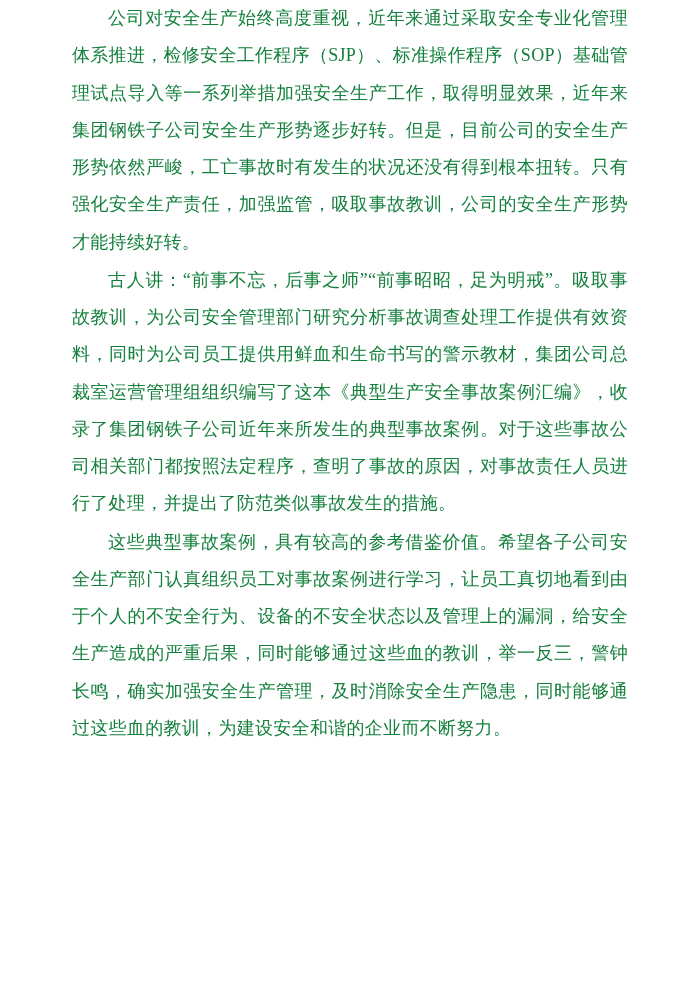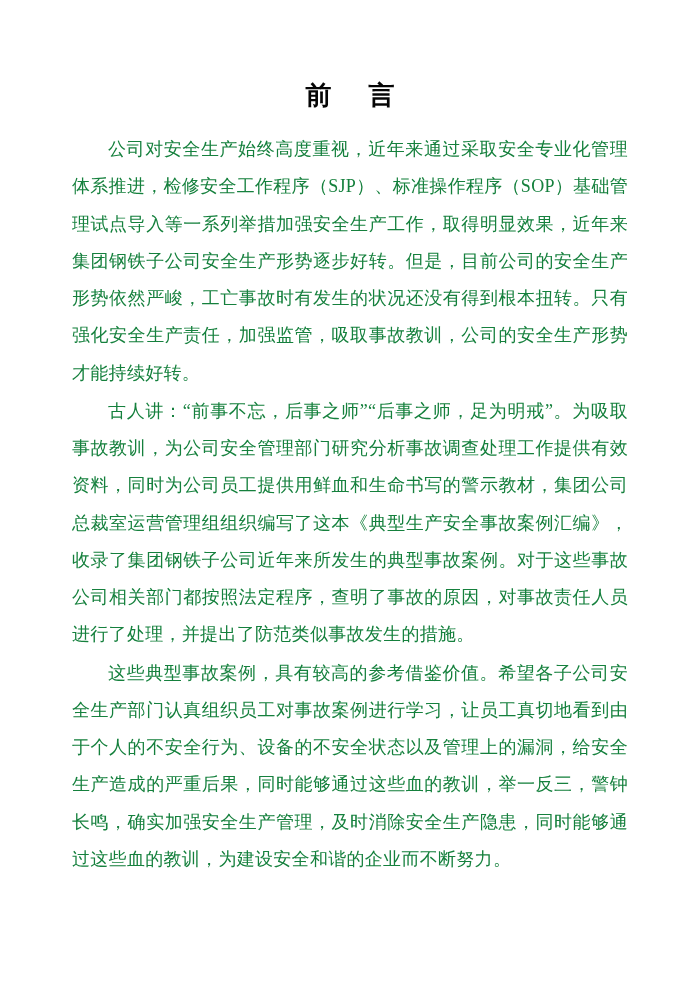--- a/index.html
+++ b/index.html
@@ -46,19 +46,18 @@
     color: #15803d;
   }
   .body-text p:last-child {
     margin-bottom: 0;
   }
 </style>
 </head>
 <body>
 
 <div class="page">
-  <h1 class="doc-title">前 言</h1>
   <div class="body-text">
     <p>公司对安全生产始终高度重视，近年来通过采取安全专业化管理体系推进，检修安全工作程序（SJP）、标准操作程序（SOP）基础管理试点导入等一系列举措加强安全生产工作，取得明显效果，近年来集团钢铁子公司安全生产形势逐步好转。但是，目前公司的安全生产形势依然严峻，工亡事故时有发生的状况还没有得到根本扭转。只有强化安全生产责任，加强监管，吸取事故教训，公司的安全生产形势才能持续好转。</p>
-    <p>古人讲：“前事不忘，后事之师”“后事之师，足为明戒”。为吸取事故教训，为公司安全管理部门研究分析事故调查处理工作提供有效资料，同时为公司员工提供用鲜血和生命书写的警示教材，集团公司总裁室运营管理组组织编写了这本《典型生产安全事故案例汇编》，收录了集团钢铁子公司近年来所发生的典型事故案例。对于这些事故公司相关部门都按照法定程序，查明了事故的原因，对事故责任人员进行了处理，并提出了防范类似事故发生的措施。</p>
+    <p>古人讲：“前事不忘，后事之师”“前事昭昭，足为明戒”。吸取事故教训，为公司安全管理部门研究分析事故调查处理工作提供有效资料，同时为公司员工提供用鲜血和生命书写的警示教材，集团公司总裁室运营管理组组织编写了这本《典型生产安全事故案例汇编》，收录了集团钢铁子公司近年来所发生的典型事故案例。对于这些事故公司相关部门都按照法定程序，查明了事故的原因，对事故责任人员进行了处理，并提出了防范类似事故发生的措施。</p>
     <p>这些典型事故案例，具有较高的参考借鉴价值。希望各子公司安全生产部门认真组织员工对事故案例进行学习，让员工真切地看到由于个人的不安全行为、设备的不安全状态以及管理上的漏洞，给安全生产造成的严重后果，同时能够通过这些血的教训，举一反三，警钟长鸣，确实加强安全生产管理，及时消除安全生产隐患，同时能够通过这些血的教训，为建设安全和谐的企业而不断努力。</p>
   </div>
 </div>
 
 </body></html>

